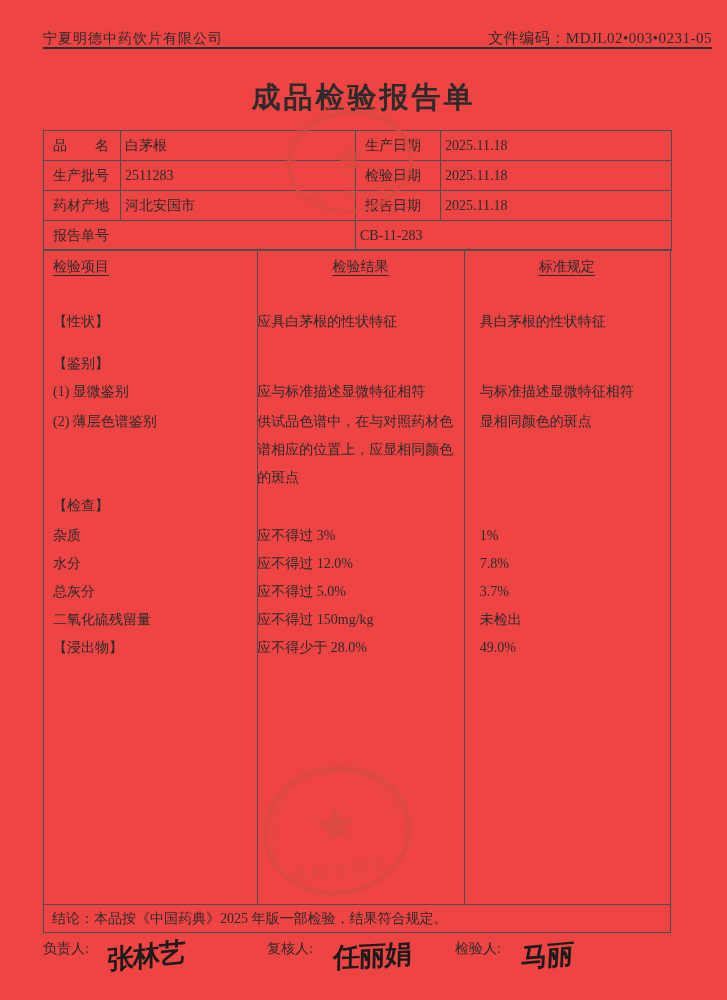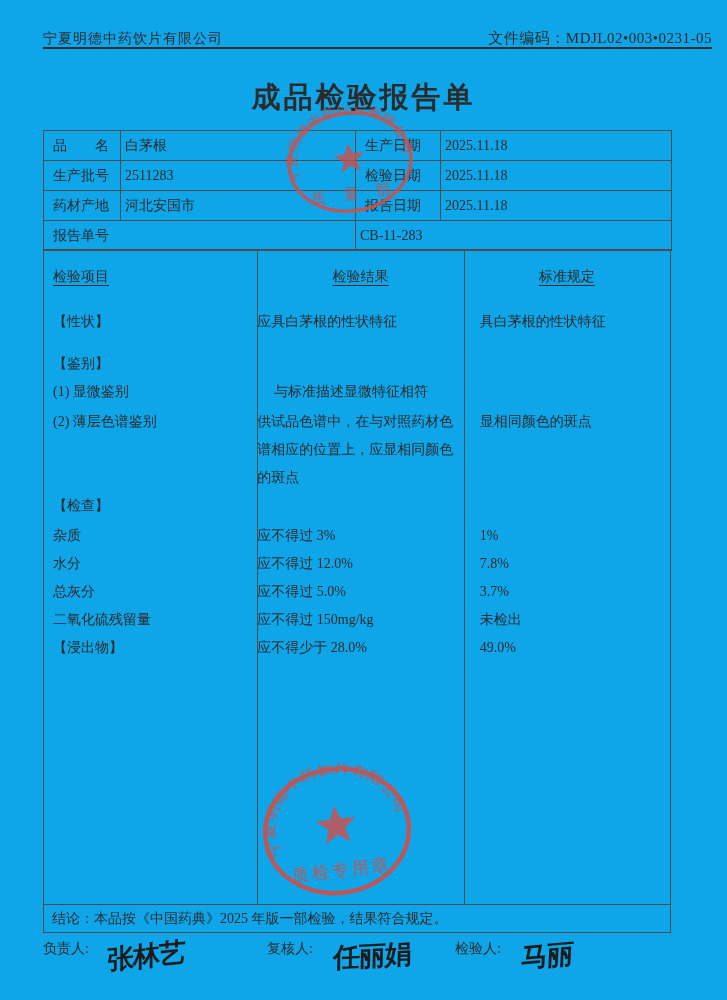--- a/index.html
+++ b/index.html
@@ -1,38 +1,38 @@
 <!DOCTYPE html>
 <html><head>
 <meta charset="utf-8">
 <style>
   html,body{margin:0;padding:0;background:#e8e8e8;}
   .page{
-    position:relative;width:727px;height:1000px;background:#0ea5e9;
+    position:relative;width:727px;height:1000px;background:#ef4444;
     font-family:"Liberation Serif","DejaVu Serif",serif;color:#2b2b2b;overflow:hidden;
     box-sizing:border-box;
   }
   .page *{box-sizing:border-box;}
   
   .hdr{position:absolute;left:43px;top:29px;width:669px;display:flex;justify-content:space-between;align-items:baseline;}
   .hdr .co{font-size:14px;letter-spacing:1px;}
   .hdr .dc{font-size:15px;letter-spacing:.5px;}
   .rule{position:absolute;left:43px;top:47px;width:669px;height:2px;background:#2e2e2e;}
   
   .title{position:absolute;left:0;top:78px;width:727px;text-align:center;font-size:29px;font-weight:700;letter-spacing:3px;margin:0;}
   
   table.info{position:absolute;left:43px;top:130px;width:628px;border-collapse:collapse;table-layout:fixed;font-size:14px;}
   table.info td{border:1px solid #4d4d4d;height:30px;padding:0 0 0 9px;white-space:nowrap;overflow:hidden;}
   table.info td.val{padding-left:4px;}
   table.info td.lab2{padding-left:9px;}
   
   .insp{position:absolute;left:43px;top:249px;width:628px;height:684px;border:1px solid #4d4d4d;display:flex;flex-direction:column;font-size:14px;}
   .vline{position:absolute;top:0;width:1px;height:655px;background:#4d4d4d;}
   .vl1{left:213px;} .vl2{left:420px;}
-  .insp-head{display:flex;height:46px;align-items:flex-start;padding-top:18px;}
+  .insp-head{display:flex;height:46px;align-items:flex-start;padding-top:8px;}
   .insp-head .h{text-decoration:underline;text-underline-offset:4px;}
   .h.hi{width:214px;padding-left:9px;}
   .h.hs{width:207px;text-align:center;}
   .h.hr{width:207px;text-align:center;}
   .irow{display:flex;line-height:28px;}
   .irow .ci{width:214px;padding-left:9px;}
   .irow .cs{width:207px;padding-right:6px;}
   .irow .cr{width:207px;padding-left:16px;padding-right:6px;}
   .filler{flex:1;}
   .concl{height:28px;border-top:1px solid #4d4d4d;line-height:27px;padding-left:8px;white-space:nowrap;}
@@ -105,20 +105,21 @@
       <span class="cs">应具白茅根的性状特征</span>
       <span class="cr">具白茅根的性状特征</span>
     </div>
     <div class="irow" style="min-height:28px">
       <span class="ci">【鉴别】</span>
       <span class="cs"></span>
       <span class="cr"></span>
     </div>
     <div class="irow" style="min-height:30px">
       <span class="ci">(1) 显微鉴别</span>
+      <span class="cs">应与标准描述显微特征相符</span>
       <span class="cr">与标准描述显微特征相符</span>
     </div>
     <div class="irow" style="min-height:84px">
       <span class="ci">(2) 薄层色谱鉴别</span>
       <span class="cs">供试品色谱中，在与对照药材色谱相应的位置上，应显相同颜色的斑点</span>
       <span class="cr">显相同颜色的斑点</span>
     </div>
     <div class="irow" style="min-height:30px">
       <span class="ci">【检查】</span>
       <span class="cs"></span>

